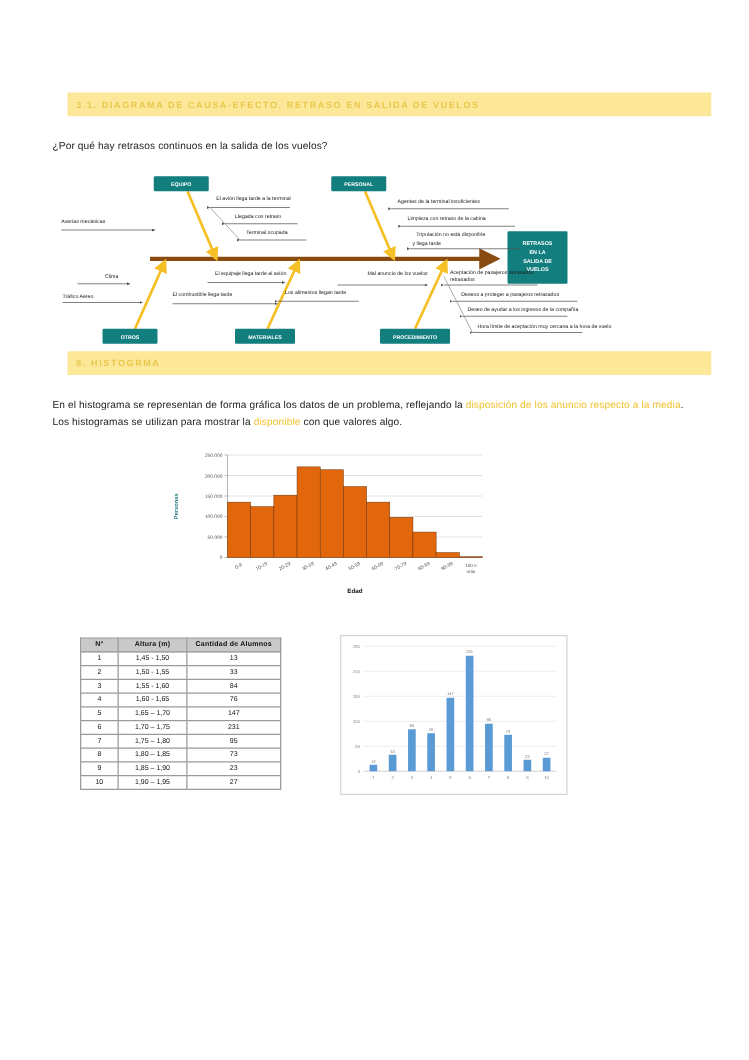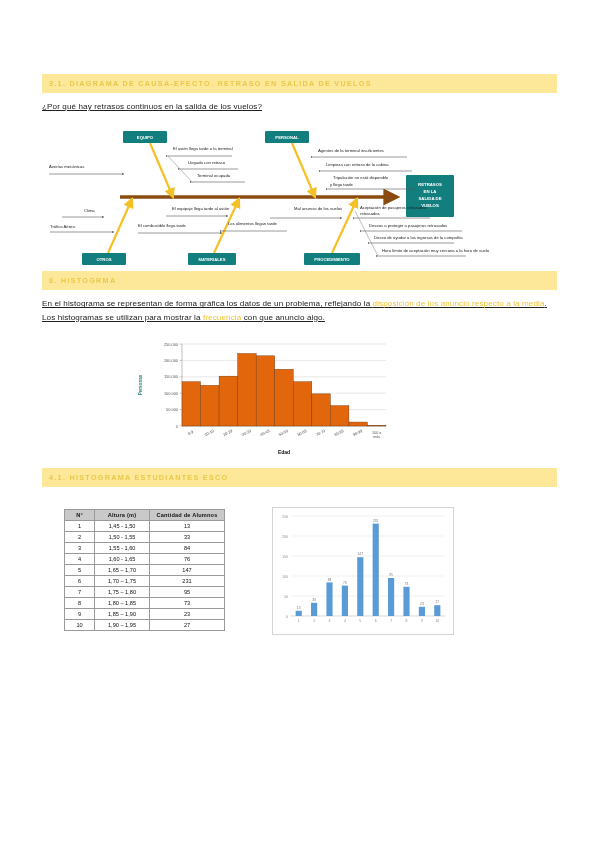--- a/index.html
+++ b/index.html
@@ -16,28 +16,28 @@
 
   
   .sec-header {
     background:#FDE89A;
     color:#E8C84A;
     font-size:7.2px;
     letter-spacing:1.3px;
     font-weight:bold;
     padding:5px 7px 5px 7px;
     width:100%;
+    margin-left:12px;
   }
   .para {
     font-size:8.1px;
     line-height:1.65;
     color:#222;
-    margin-top:7px;
+    margin-top:17px;
     letter-spacing:.1px;
-    text-decoration:underline;
   }
   .hl { color:#F2C230; }
 
   
   .fish-wrap { position:relative; width:100%; height:152px; margin-top:6px; }
   .fish { position:absolute; left:0; top:0; }
 
   
   .hist-wrap { position:relative; width:100%; height:130px; margin-top:14px; }
   .hist { position:absolute; left:88px; top:0; }
@@ -161,21 +161,21 @@
       <text x="332" y="120" font-size="4.2" fill="#222" font-family="Liberation Sans, sans-serif">Deseo de ayudar a los ingresos de la compañía</text>
       <line x1="328" y1="124" x2="412" y2="124" stroke="#555" stroke-width=".6" marker-start="url(#ar)"></line>
       <text x="340" y="133" font-size="4.2" fill="#222" font-family="Liberation Sans, sans-serif">Hora límite de aceptación muy cercana a la hora de vuelo</text>
       <line x1="336" y1="137" x2="424" y2="137" stroke="#555" stroke-width=".6" marker-start="url(#ar)"></line>
       <line x1="313" y1="92" x2="336" y2="137" stroke="#888" stroke-width=".55"></line>
     </svg>
   </div>
 
   <div class="sec-header">8. HISTOGRMA</div>
   <div class="para">
-    <span>En el histograma se representan de forma gráfica los datos de un problema, reflejando la </span><span class="hl">disposición de los anuncio respecto a la media</span><span>. Los histogramas se utilizan para mostrar la </span><span class="hl">frecuencia</span><span> con que anuncio algo.</span>
+    <span>En el histograma se representan de forma gráfica los datos de un problema, reflejando la </span><span class="hl">disposición de los anuncio respecto a la media</span><span>. Los histogramas se utilizan para mostrar la </span><span class="hl">disponible</span><span> con que valores algo.</span>
   </div>
 
   <div class="hist-wrap">
     <svg class="hist" id="hist-svg" width="262" height="125" viewBox="0 0 262 125">
         <line x1="52" y1="88" x2="256" y2="88" stroke="#d0d0d0" stroke-width=".5"></line>
         <line x1="49.5" y1="88" x2="52" y2="88" stroke="#999" stroke-width=".5"></line>
         <text x="48" y="89.6" text-anchor="end" font-size="3.9" fill="#555" font-family="Liberation Sans, sans-serif">0</text>
         <line x1="52" y1="71.6" x2="256" y2="71.6" stroke="#d0d0d0" stroke-width=".5"></line>
         <line x1="49.5" y1="71.6" x2="52" y2="71.6" stroke="#999" stroke-width=".5"></line>
         <text x="48" y="73.19999999999999" text-anchor="end" font-size="3.9" fill="#555" font-family="Liberation Sans, sans-serif">50.000</text>
@@ -214,21 +214,20 @@
         <text x="191.0909090909091" y="96" text-anchor="middle" font-size="3.9" fill="#555" font-family="Liberation Sans, sans-serif" transform="rotate(-28 191.0909090909091 96)">70-79</text>
         <text x="209.63636363636365" y="96" text-anchor="middle" font-size="3.9" fill="#555" font-family="Liberation Sans, sans-serif" transform="rotate(-28 209.63636363636365 96)">80-89</text>
         <text x="228.18181818181822" y="96" text-anchor="middle" font-size="3.9" fill="#555" font-family="Liberation Sans, sans-serif" transform="rotate(-28 228.18181818181822 96)">90-99</text>
         <text x="246.72727272727275" y="95.5" text-anchor="middle" font-size="3.7" fill="#555" transform="" font-family="Liberation Sans, sans-serif">100 o</text>
         <text x="246.72727272727275" y="100" text-anchor="middle" font-size="3.7" fill="#555" font-family="Liberation Sans, sans-serif">más</text>
         <text x="0" y="0" text-anchor="middle" font-size="4.6" fill="#2c7f7f" font-weight="bold" font-family="Liberation Sans, sans-serif" transform="translate(12,47) rotate(-90)">Personas</text>
         <text x="154" y="116" text-anchor="middle" font-size="5" fill="#111" font-weight="bold" font-family="Liberation Sans, sans-serif">Edad</text>
       </svg>
   </div>
 
-  <div class="sec-header">4.1. HISTOGRAMA ESTUDIANTES ESCO</div>
 
   <div class="low-wrap">
     <table class="alturas">
       <thead>
         <tr>
           <th class="h1">N°</th>
           <th class="h2">Altura (m)</th>
           <th class="h3">Cantidad de Alumnos</th>
         </tr>
       </thead>

